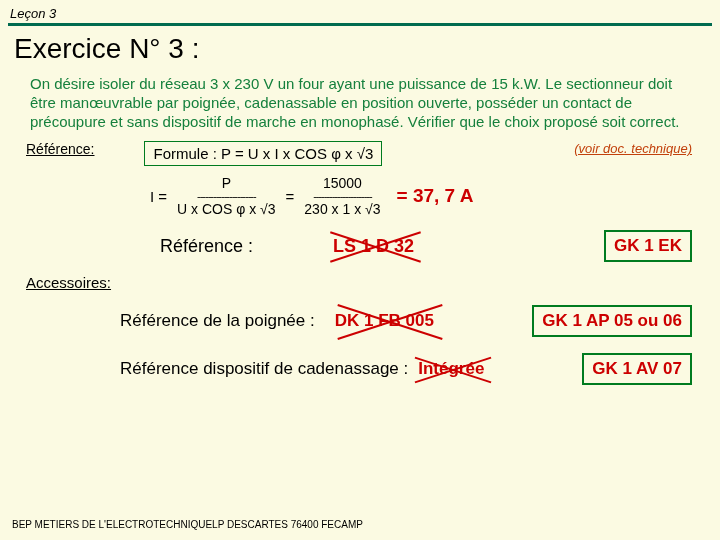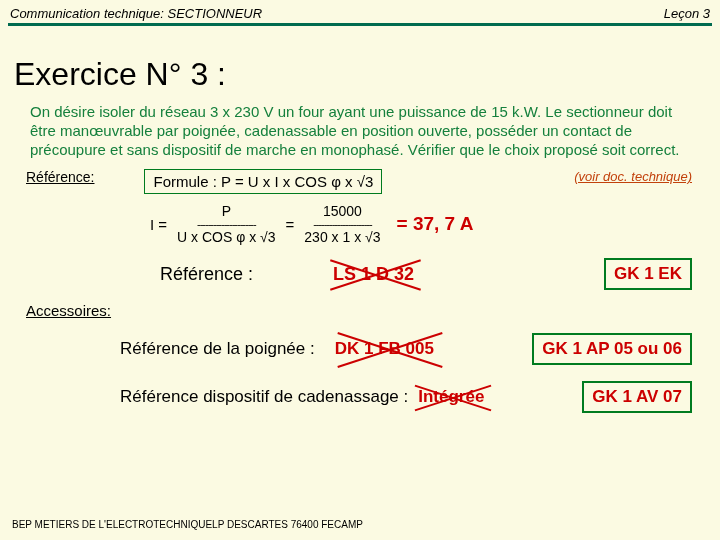--- a/index.html
+++ b/index.html
@@ -19,24 +19,23 @@
     font-style: italic;
     font-size: 13px;
     color: #000;
   }
   .rule {
     height: 3px;
     background: #006b4f;
     margin: 0 8px;
   }
   .title {
-    font-size: 32px;
-    padding: 16px 14px 4px 14px;
+    font-size: 28px;
+    padding: 7px 14px 4px 14px;
     color: #000;
-    margin-top: 14px;
   }
   .prompt {
     font-size: 15px;
     padding: 6px 26px 4px 30px;
     line-height: 1.25;
     color: #15803d;
   }
   .row1 {
     display: flex;
     align-items: flex-start;
@@ -140,21 +139,20 @@
     height: 2px;
     background: #cc0000;
   }
   .cross::before { transform: rotate(18deg); }
   .cross::after  { transform: rotate(-18deg); }
 </style>
 </head>
 <body>
 
 <div class="header">
-  <span>Communication technique: SECTIONNEUR</span>
   <span>Leçon 3</span>
 </div>
 <div class="rule"></div>
 
 <div class="title">Exercice N° 3 :</div>
 
 <div class="prompt">On désire isoler du réseau 3 x 230 V un four ayant une puissance de 15 k.W. Le sectionneur doit être manœuvrable par poignée, cadenassable en position ouverte, posséder un contact de précoupure et sans dispositif de marche en monophasé. Vérifier que le choix proposé soit correct.</div>
 
 <div class="row1">
   <span class="ul">Référence:</span>

